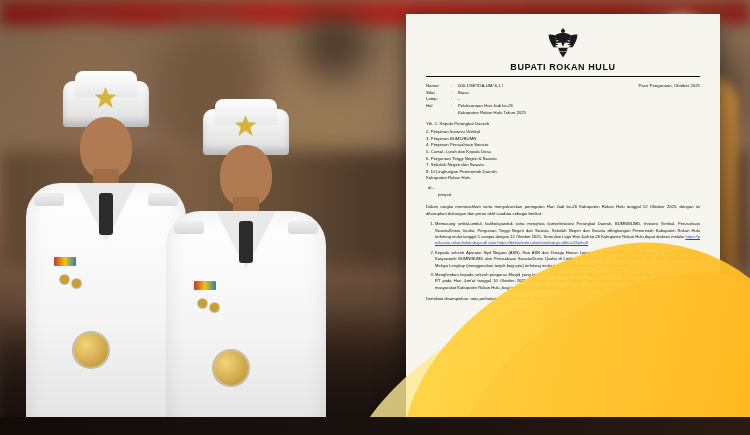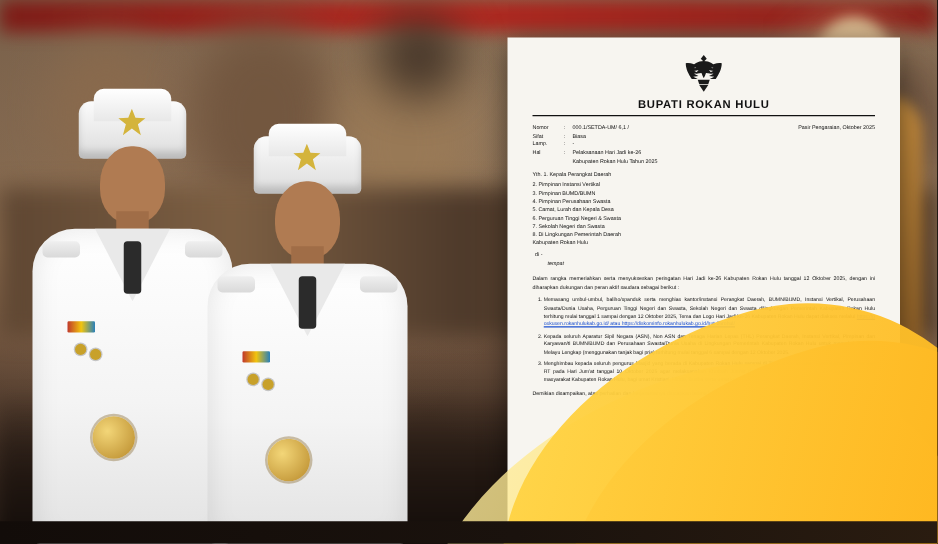--- a/index.html
+++ b/index.html
@@ -173,21 +173,21 @@
   .golddisc {
     position:absolute; width: 34px; height: 34px; border-radius: 50%;
     background: radial-gradient(circle at 35% 35%, #f3d678, #b8892a);
     box-shadow: 0 0 0 2px rgba(120,85,20,.35);
   }
 
   
   .letter {
     position: absolute;
     left: 406px;
-    top: 30px;
+    top: 14px;
     width: 314px;
     height: 404px;
     background: #f7f5f0;
     box-shadow: 0 6px 22px rgba(0,0,0,.55);
     padding: 12px 20px 10px 20px;
     box-sizing: border-box;
     color: #111;
     font-size: 4.1px;
     line-height: 1.55;
     overflow: hidden;

